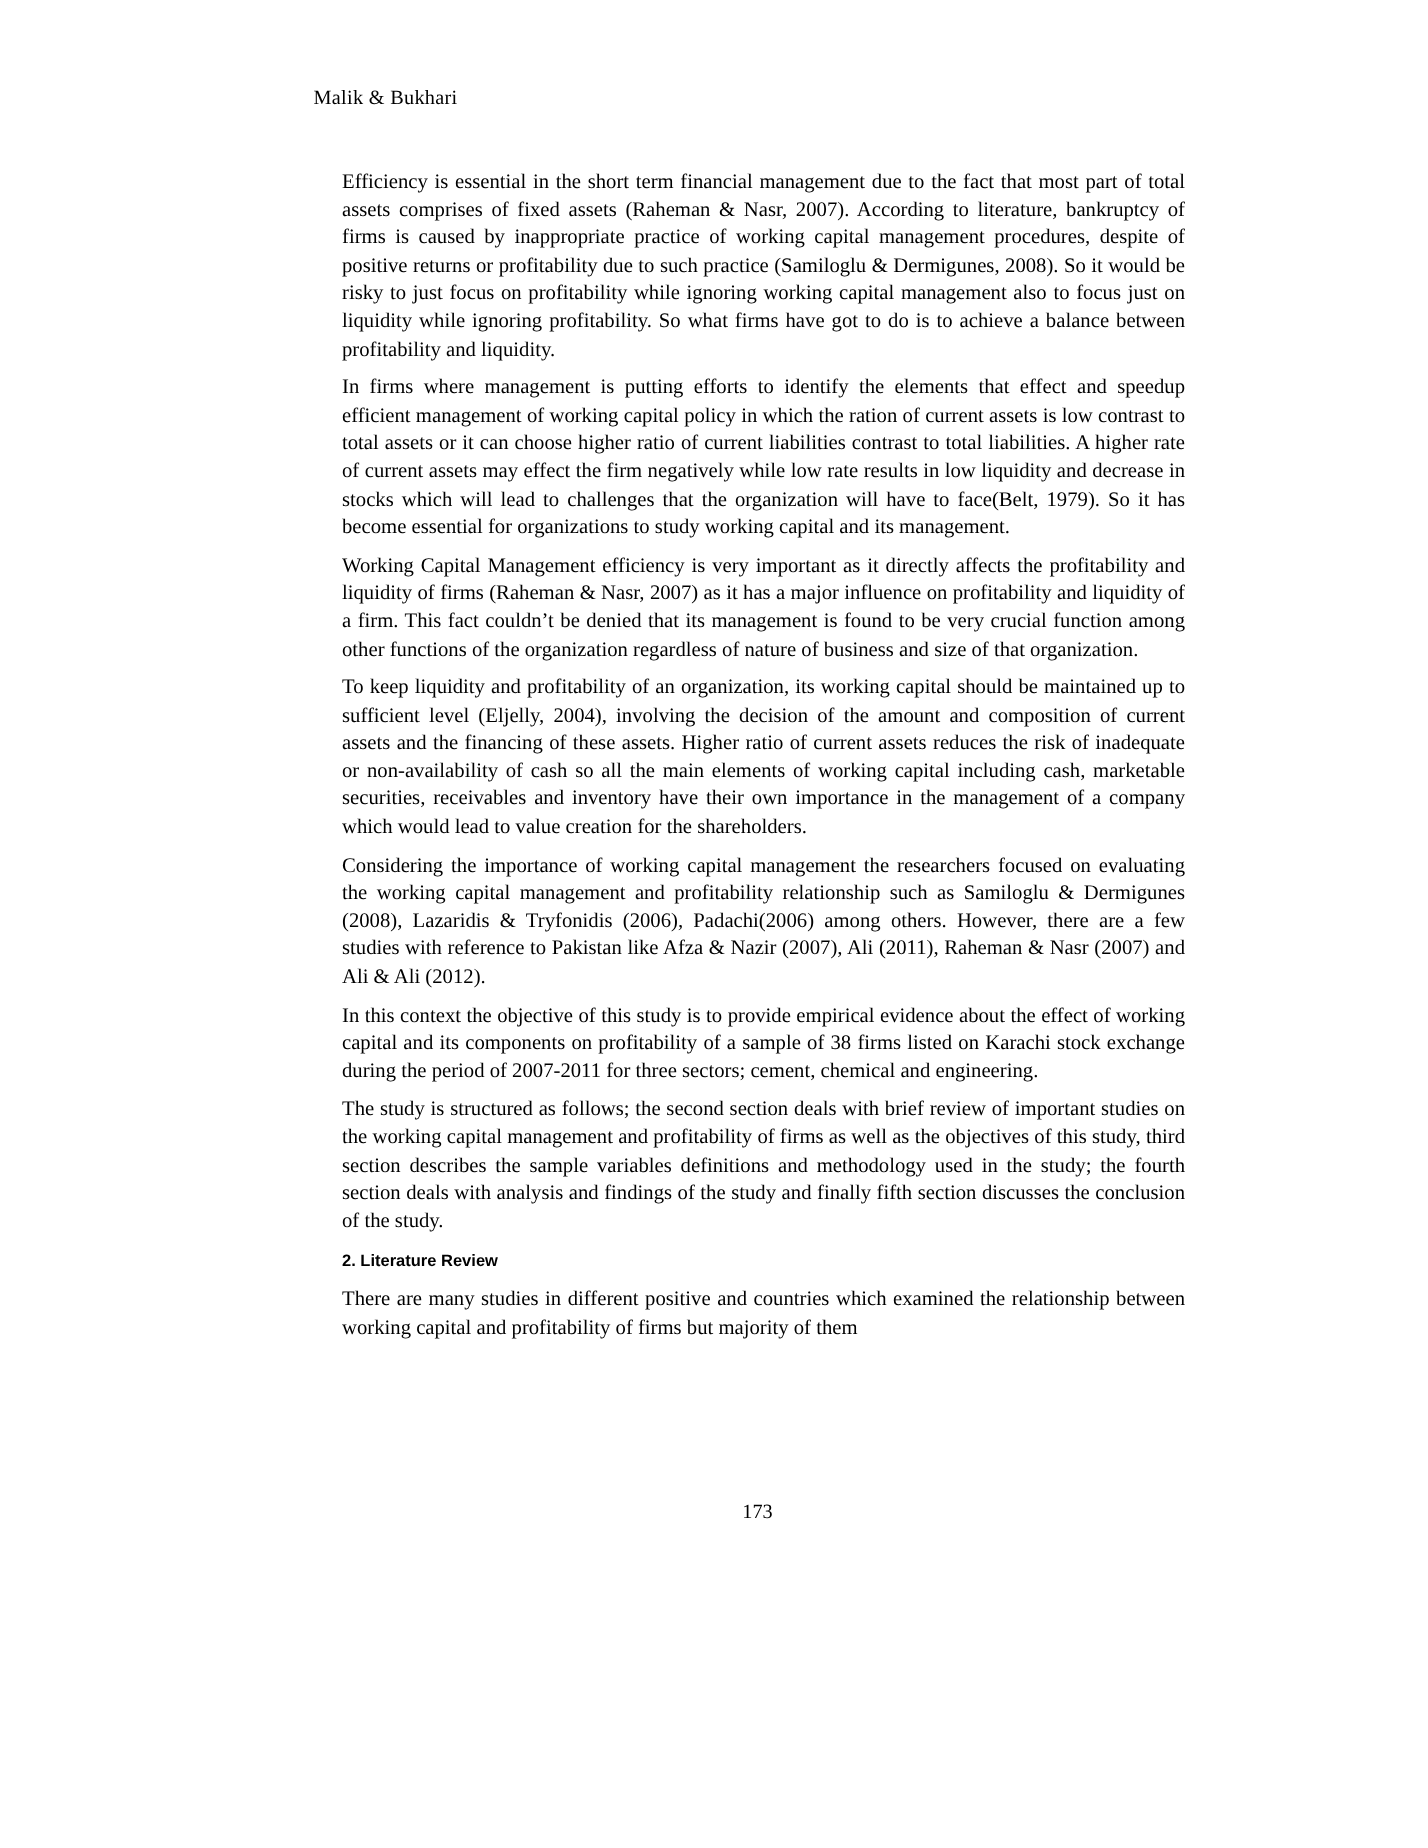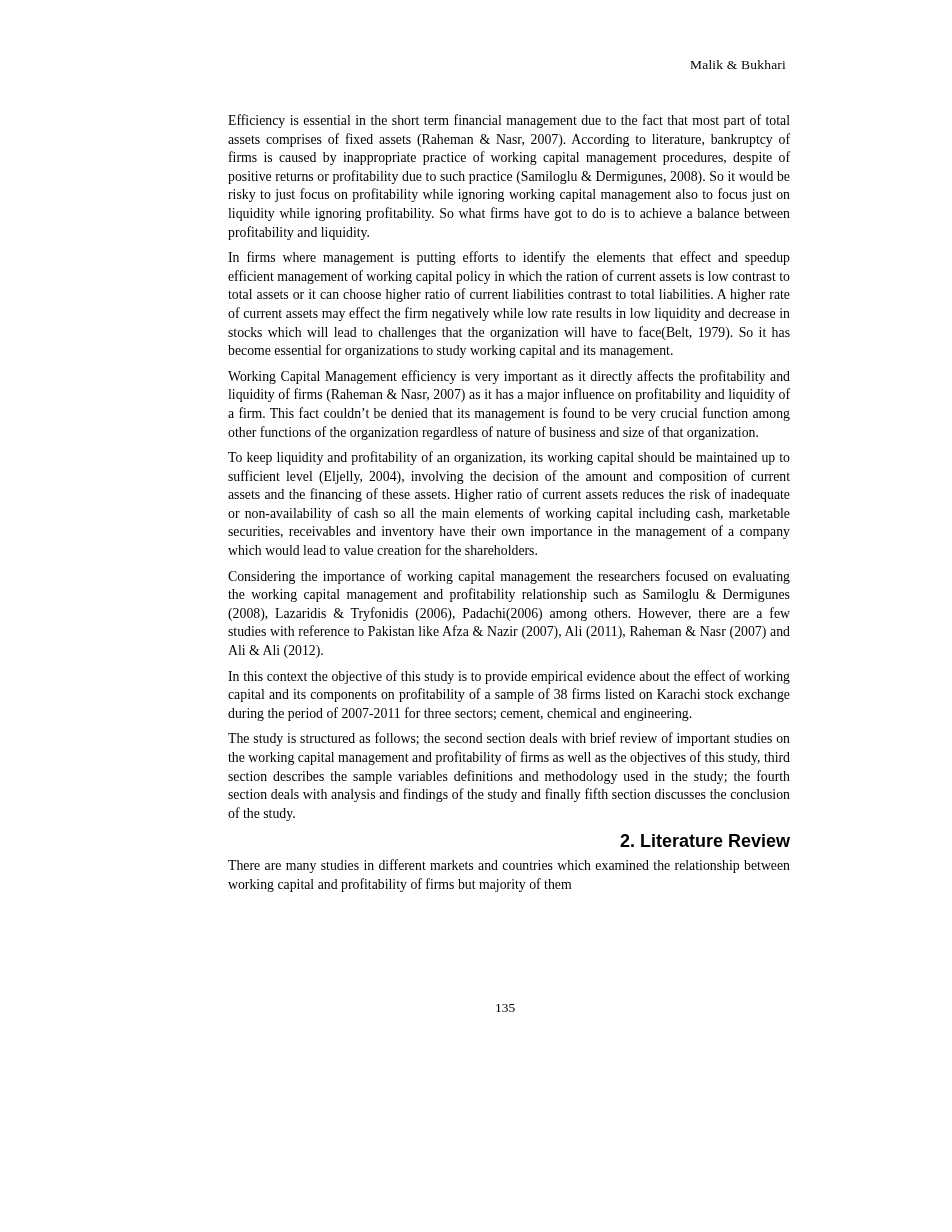--- a/index.html
+++ b/index.html
@@ -12,44 +12,44 @@
     width: 952px;
     height: 1232px;
     background: #ffffff;
     color: #000000;
     font-family: "Liberation Serif", serif;
     overflow: hidden;
   }
   .running-header {
     position: absolute;
     top: 57px;
-    left: 224px;
+    left: 209px;
     width: 562px;
-    text-align: right;
+    text-align: left;
     font-size: 13.5px;
     letter-spacing: 0.2px;
   }
   .content {
     position: absolute;
     top: 112px;
     left: 228px;
     width: 562px;
     font-size: 13.8px;
     line-height: 18.6px;
     text-align: justify;
   }
   .content p {
     margin: 0 0 7px 0;
   }
   .section-heading {
     font-family: "Liberation Sans", sans-serif;
     font-weight: bold;
-    font-size: 18px;
-    text-align: right;
-    margin: 10px 0 8px 16px;
+    font-size: 11px;
+    text-align: left;
+    margin: 10px 0 8px 0;
     line-height: 16px;
   }
   .page-number {
     position: absolute;
     top: 1000px;
     left: 224px;
     width: 562px;
     text-align: center;
     font-size: 13.5px;
   }
@@ -63,18 +63,18 @@
 
   <div class="content">
     <p>Efficiency is essential in the short term financial management due to the fact that most part of total assets comprises of fixed assets (Raheman &amp; Nasr, 2007). According to literature, bankruptcy of firms is caused by inappropriate practice of working capital management procedures, despite of positive returns or profitability due to such practice (Samiloglu &amp; Dermigunes, 2008). So it would be risky to just focus on profitability while ignoring working capital management also to focus just on liquidity while ignoring profitability. So what firms have got to do is to achieve a balance between profitability and liquidity.</p>
     <p>In firms where management is putting efforts to identify the elements that effect and speedup efficient management of working capital policy in which the ration of current assets is low contrast to total assets or it can choose higher ratio of current liabilities contrast to total liabilities. A higher rate of current assets may effect the firm negatively while low rate results in low liquidity and decrease in stocks which will lead to challenges that the organization will have to face(Belt, 1979). So it has become essential for organizations to study working capital and its management.</p>
     <p>Working Capital Management efficiency is very important as it directly affects the profitability and liquidity of firms (Raheman &amp; Nasr, 2007) as it has a major influence on profitability and liquidity of a firm. This fact couldn’t be denied that its management is found to be very crucial function among other functions of the organization regardless of nature of business and size of that organization.</p>
     <p>To keep liquidity and profitability of an organization, its working capital should be maintained up to sufficient level (Eljelly, 2004), involving the decision of the amount and composition of current assets and the financing of these assets. Higher ratio of current assets reduces the risk of inadequate or non-availability of cash so all the main elements of working capital including cash, marketable securities, receivables and inventory have their own importance in the management of a company which would lead to value creation for the shareholders.</p>
     <p>Considering the importance of working capital management the researchers focused on evaluating the working capital management and profitability relationship such as Samiloglu &amp; Dermigunes (2008), Lazaridis &amp; Tryfonidis (2006), Padachi(2006) among others. However, there are a few studies with reference to Pakistan like Afza &amp; Nazir (2007), Ali (2011), Raheman &amp; Nasr (2007) and Ali &amp; Ali (2012).</p>
     <p>In this context the objective of this study is to provide empirical evidence about the effect of working capital and its components on profitability of a sample of 38 firms listed on Karachi stock exchange during the period of 2007-2011 for three sectors; cement, chemical and engineering.</p>
     <p>The study is structured as follows; the second section deals with brief review of important studies on the working capital management and profitability of firms as well as the objectives of this study, third section describes the sample variables definitions and methodology used in the study; the fourth section deals with analysis and findings of the study and finally fifth section discusses the conclusion of the study.</p>
     <div class="section-heading">2. Literature Review</div>
-    <p>There are many studies in different markets and countries which examined the relationship between working capital and profitability of firms but majority of them</p>
+    <p>There are many studies in different positive and countries which examined the relationship between working capital and profitability of firms but majority of them</p>
   </div>
 
-  <div class="page-number">135</div>
+  <div class="page-number">173</div>
 
 </div>
 
 </body></html>

